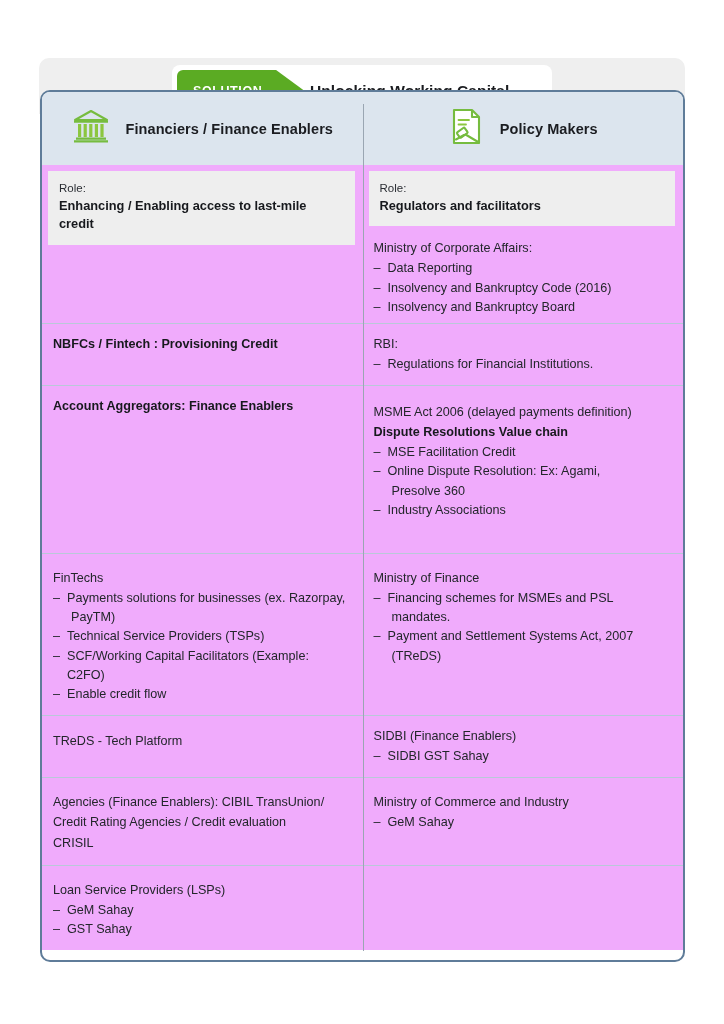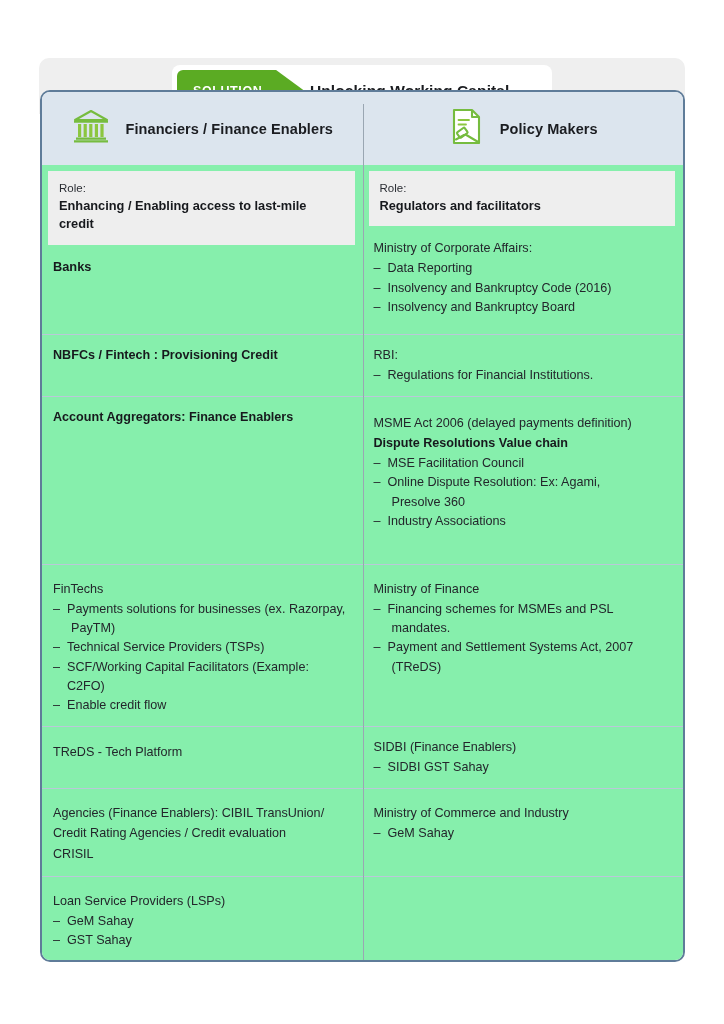--- a/index.html
+++ b/index.html
@@ -118,21 +118,21 @@
   .col-header-label {
     font-size: 14.5px;
     font-weight: bold;
     color: #1b1d21;
     letter-spacing: 0.1px;
   }
 
   .icon-bank, .icon-policy { display: block; }
 
   
-  .table-body { background: #86efac; }
+  .table-body { background: #f0abfc; }
 
   .row {
     display: flex;
     border-top: 1px solid #b9c8d8;
     box-sizing: border-box;
   }
   .row:first-child { border-top: none; }
 
   .cell {
     flex: 0 0 50%;
@@ -269,21 +269,20 @@
     </div>
 
     <div class="table-body">
 
       <div class="row row-role">
         <div class="cell left-col">
           <div class="role-band">
             <div class="role-label">Role:</div>
             <div class="role-value">Enhancing / Enabling access to last-mile credit</div>
           </div>
-          <div class="role-spacer-text">Banks</div>
           <div class="role-spacer"></div>
         </div>
         <div class="cell right-col">
           <div class="role-band">
             <div class="role-label">Role:</div>
             <div class="role-value">Regulators and facilitators</div>
           </div>
           <div style="padding:13px 5px 0 5px;">
             <p class="lead">Ministry of Corporate Affairs:</p>
             <ul class="bullets">
@@ -308,21 +307,21 @@
       </div>
 
       <div class="row" style="min-height:168px">
         <div class="cell left-col">
           <p class="lead bold">Account Aggregators: Finance Enablers</p>
         </div>
         <div class="cell right-col" style="padding-top:17px">
           <p class="lead">MSME Act 2006 (delayed payments definition)</p>
           <p class="lead bold">Dispute Resolutions Value chain</p>
           <ul class="bullets">
-            <li>MSE Facilitation Council</li>
+            <li>MSE Facilitation Credit</li>
             <li><span>Online Dispute Resolution: Ex: Agami,</span><span class="cont">Presolve 360</span></li>
             <li>Industry Associations</li>
           </ul>
         </div>
       </div>
 
       <div class="row" style="min-height:118px">
         <div class="cell left-col" style="padding-top:15px">
           <p class="lead">FinTechs</p>
           <ul class="bullets">

